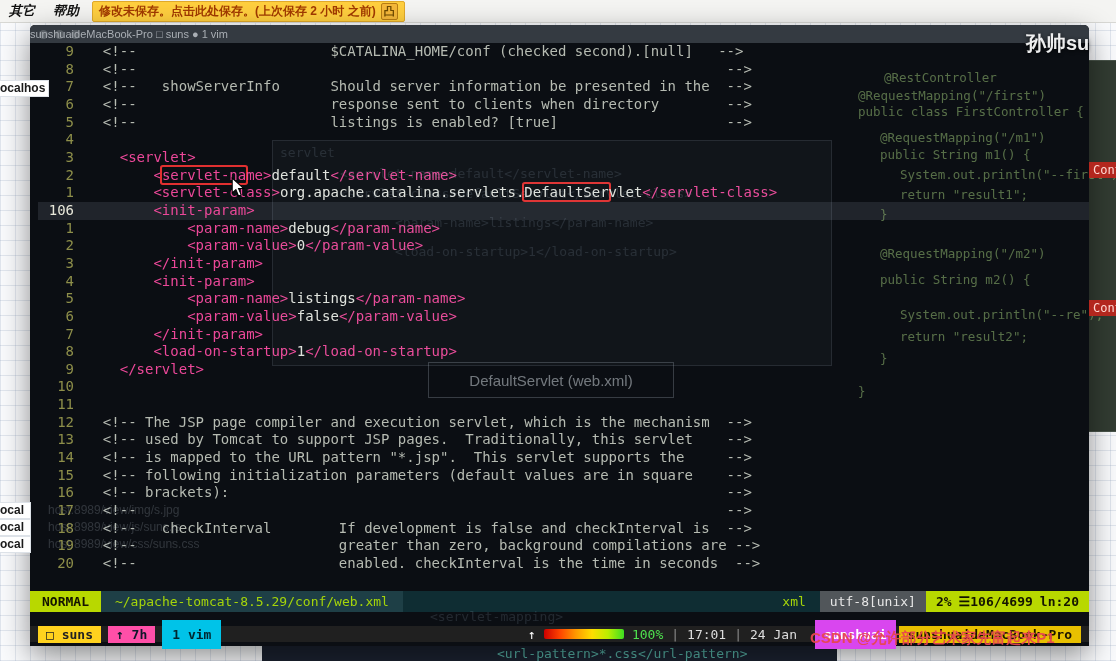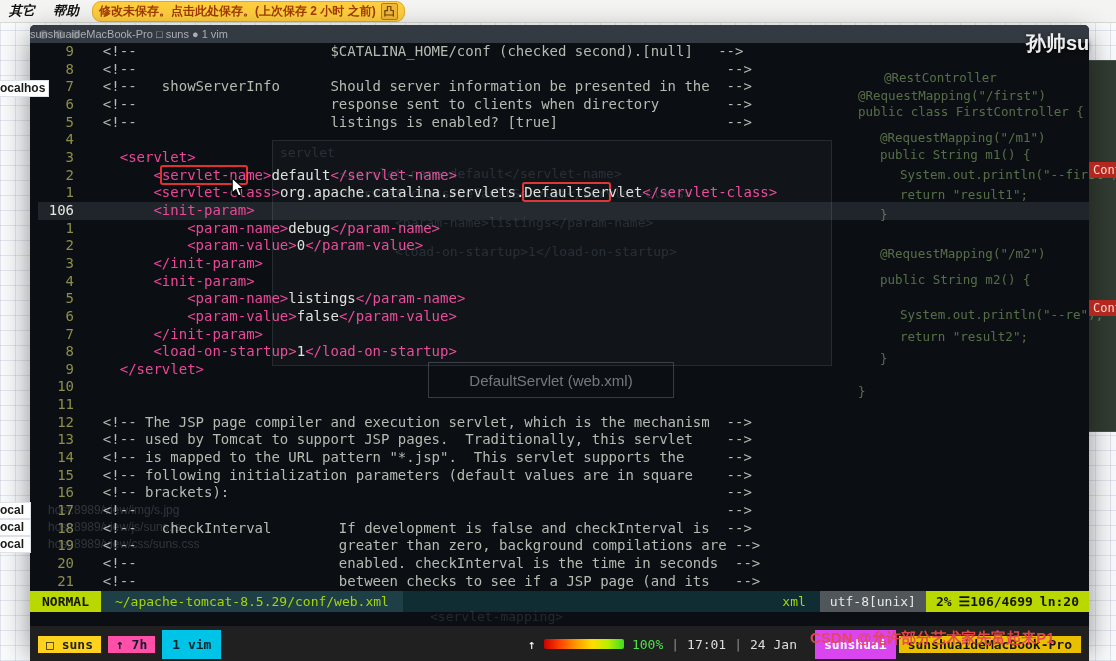--- a/index.html
+++ b/index.html
@@ -7,21 +7,21 @@
          font-family:"Liberation Sans",sans-serif;
          background-color:#fafbfd;
          background-image:linear-gradient(rgba(125,145,180,.20) 1px,transparent 1px),
                           linear-gradient(90deg,rgba(125,145,180,.20) 1px,transparent 1px);
          background-size:15px 15px;}
   
   .menubar{position:absolute;left:0;top:0;width:1116px;height:22px;background:#f4f4f2;
            border-bottom:1px solid #d8d8d4;display:flex;align-items:center;z-index:15;
            font-size:13px;color:#111;font-weight:bold;}
   .menu-item{padding:0 9px;font-style:italic;}
-  .notice{margin-left:4px;background:#ffcf3f;border:1px solid #e0a92a;border-radius:9px;
+  .notice{margin-left:4px;background:#ffcf3f;border:1px solid #e0a92a;border-radius:2px;
           padding:1px 6px;font-size:12px;font-weight:bold;color:#a23a00;display:flex;align-items:center;gap:5px;}
   .notice-icon{background:#f5b83a;border:1px solid #b97d14;border-radius:2px;padding:0 2px;color:#6e4a00;font-size:11px;}
   
   .panel-bg{position:absolute;left:850px;top:60px;width:266px;height:370px;background:#323c32;border:1px solid #49544a;z-index:1;}
   .bg-strip{position:absolute;left:262px;top:640px;width:575px;height:21px;background:#1b2230;z-index:1;}
   .url-pattern{position:absolute;left:497px;top:646px;color:#55b0a4;font:13px "DejaVu Sans Mono",monospace;z-index:2;}
   
   .terminal{position:absolute;left:30px;top:25px;width:1059px;height:621px;background:#0b0e13;
             border-radius:5px 5px 0 0;box-shadow:0 10px 30px rgba(0,0,0,.45);z-index:20;}
   .titlebar{position:absolute;left:0;top:0;right:0;height:18px;background:#343a41;border-radius:5px 5px 0 0;
@@ -45,21 +45,21 @@
               font:bold 13px "DejaVu Sans Mono",monospace;background:#0f2d33;}
   .sl-mode{background:#b8d800;color:#141400;padding:0 12px;display:flex;align-items:center;}
   .sl-path{background:#1e3f46;color:#a5d50a;padding:0 14px;display:flex;align-items:center;font-weight:normal;}
   .sl-fill{flex:1;}
   .sl-ft{color:#a5d50a;padding:0 14px;display:flex;align-items:center;font-weight:normal;}
   .sl-enc{background:#51565a;color:#e6e6e6;padding:0 10px;display:flex;align-items:center;font-weight:normal;}
   .sl-pos{background:#b8d800;color:#141400;padding:0 10px;display:flex;align-items:center;gap:7px;}
   
   .cmdline{position:absolute;left:0;top:587px;right:0;height:14px;background:#0b0e13;}
   
-  .tmuxbar{position:absolute;left:0;top:601px;right:0;height:36px;background:#202020;display:flex;align-items:center;
+  .tmuxbar{position:absolute;left:0;top:601px;right:0;height:16px;background:#202020;display:flex;align-items:center;
            font:bold 13px "DejaVu Sans Mono",monospace;padding-left:8px;}
   .tm-session{background:#ffd21e;color:#222;padding:1px 8px;margin-right:7px;}
   .tm-load{background:#ff4fa8;color:#0f172a;padding:1px 8px;margin-right:7px;}
   .tm-win{background:#00c3e8;color:#00262e;padding:7px 10px;}
   .tm-right{margin-left:auto;display:flex;align-items:center;gap:8px;color:#ddd;font-weight:normal;}
   .tm-arrow{color:#fff;}
   .tm-batt{width:80px;height:10px;border-radius:2px;
            background:linear-gradient(90deg,#cc0000,#ff4400,#ff9900,#ffdd00,#bbee00,#3ddd22);}
   .tm-pct{color:#4ee04e;}
   .tm-sep{color:#8a8a8a;}
@@ -140,21 +140,20 @@
         <div class="code-line"><span class="lnum">11</span><span class="ltext"></span></div>
         <div class="code-line"><span class="lnum">12</span><span class="ltext"><span class="seg-c">  &lt;!-- The JSP page compiler and execution servlet, which is the mechanism  --&gt;</span></span></div>
         <div class="code-line"><span class="lnum">13</span><span class="ltext"><span class="seg-c">  &lt;!-- used by Tomcat to support JSP pages.  Traditionally, this servlet    --&gt;</span></span></div>
         <div class="code-line"><span class="lnum">14</span><span class="ltext"><span class="seg-c">  &lt;!-- is mapped to the URL pattern "*.jsp".  This servlet supports the     --&gt;</span></span></div>
         <div class="code-line"><span class="lnum">15</span><span class="ltext"><span class="seg-c">  &lt;!-- following initialization parameters (default values are in square    --&gt;</span></span></div>
         <div class="code-line"><span class="lnum">16</span><span class="ltext"><span class="seg-c">  &lt;!-- brackets):                                                           --&gt;</span></span></div>
         <div class="code-line"><span class="lnum">17</span><span class="ltext"><span class="seg-c">  &lt;!--                                                                      --&gt;</span></span></div>
         <div class="code-line"><span class="lnum">18</span><span class="ltext"><span class="seg-c">  &lt;!--   checkInterval        If development is false and checkInterval is  --&gt;</span></span></div>
         <div class="code-line"><span class="lnum">19</span><span class="ltext"><span class="seg-c">  &lt;!--                        greater than zero, background compilations are --&gt;</span></span></div>
         <div class="code-line"><span class="lnum">20</span><span class="ltext"><span class="seg-c">  &lt;!--                        enabled. checkInterval is the time in seconds  --&gt;</span></span></div>
-        <div class="code-line"><span class="lnum">21</span><span class="ltext"><span class="seg-c">  &lt;!--                        between checks to see if a JSP page (and its   --&gt;</span></span></div>
       </div>
 
     <div class="statusline">
       <span class="sl-mode">NORMAL</span>
       <span class="sl-path">~/apache-tomcat-8.5.29/conf/web.xml</span>
       <span class="sl-fill"></span>
       <span class="sl-ft">xml</span>
       <span class="sl-enc">utf-8[unix]</span>
       <span class="sl-pos">
         <span>2%</span>

